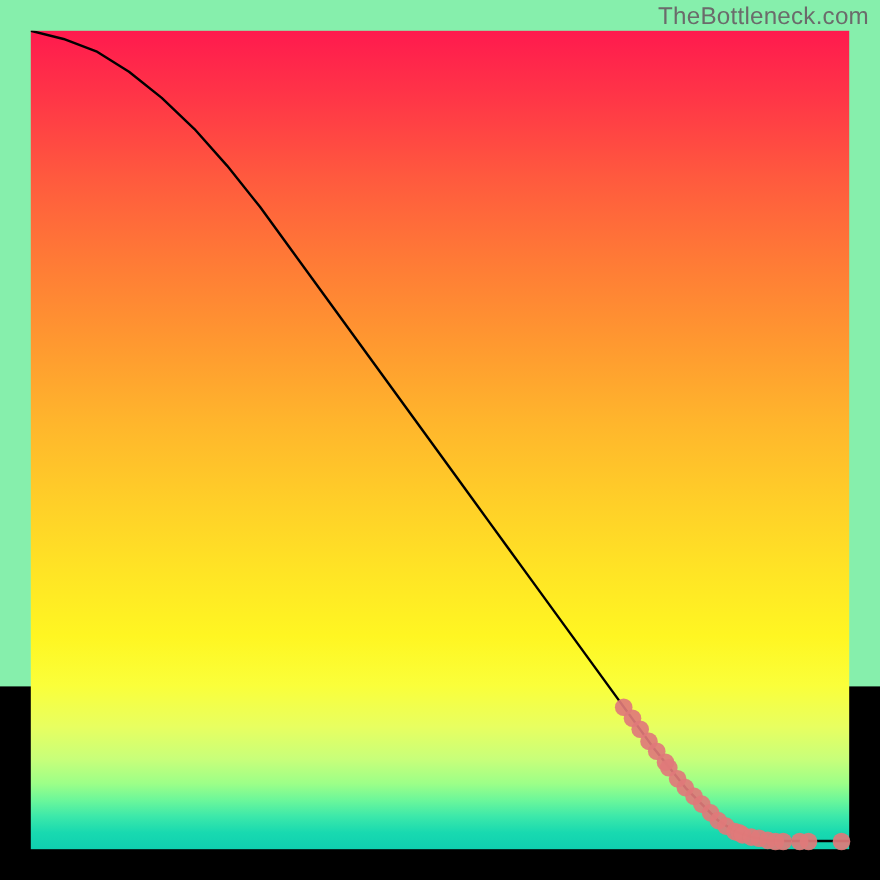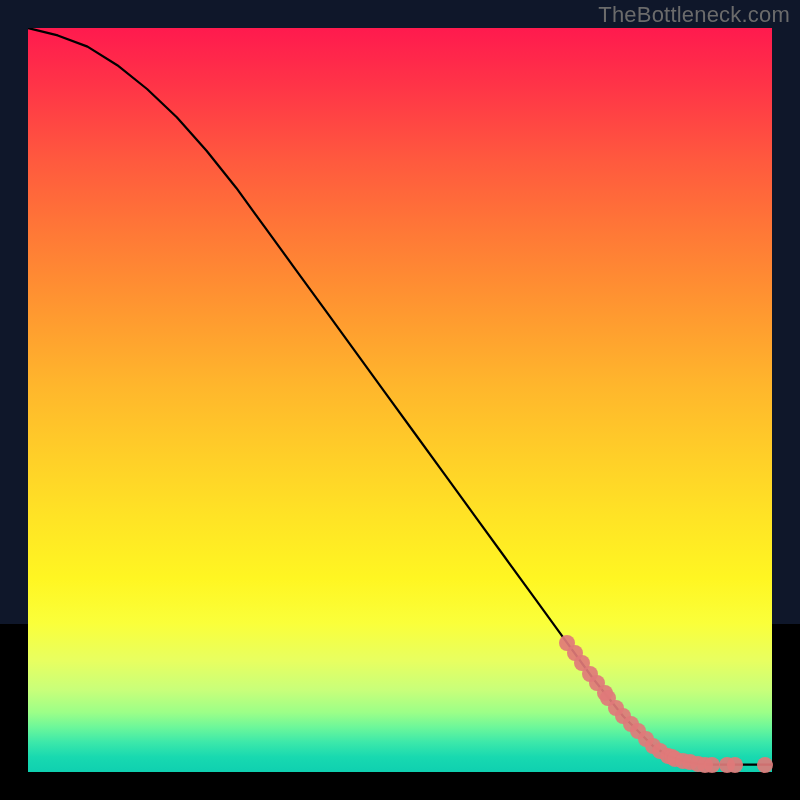--- a/index.html
+++ b/index.html
@@ -8,21 +8,21 @@
     width: 800px;
     height: 800px;
     background: #000;
     overflow: hidden;
     font-family: Arial, Helvetica, sans-serif;
   }
   .frame {
     position: relative;
     width: 800px;
     height: 624px;
-    background: #0f172a;
+    background: #86efac;
   }
   .watermark {
     position: absolute;
     top: 2px;
     right: 10px;
     font-size: 22px;
     font-weight: 500;
     color: #6b6b6b;
     letter-spacing: 0.2px;
     z-index: 5;

